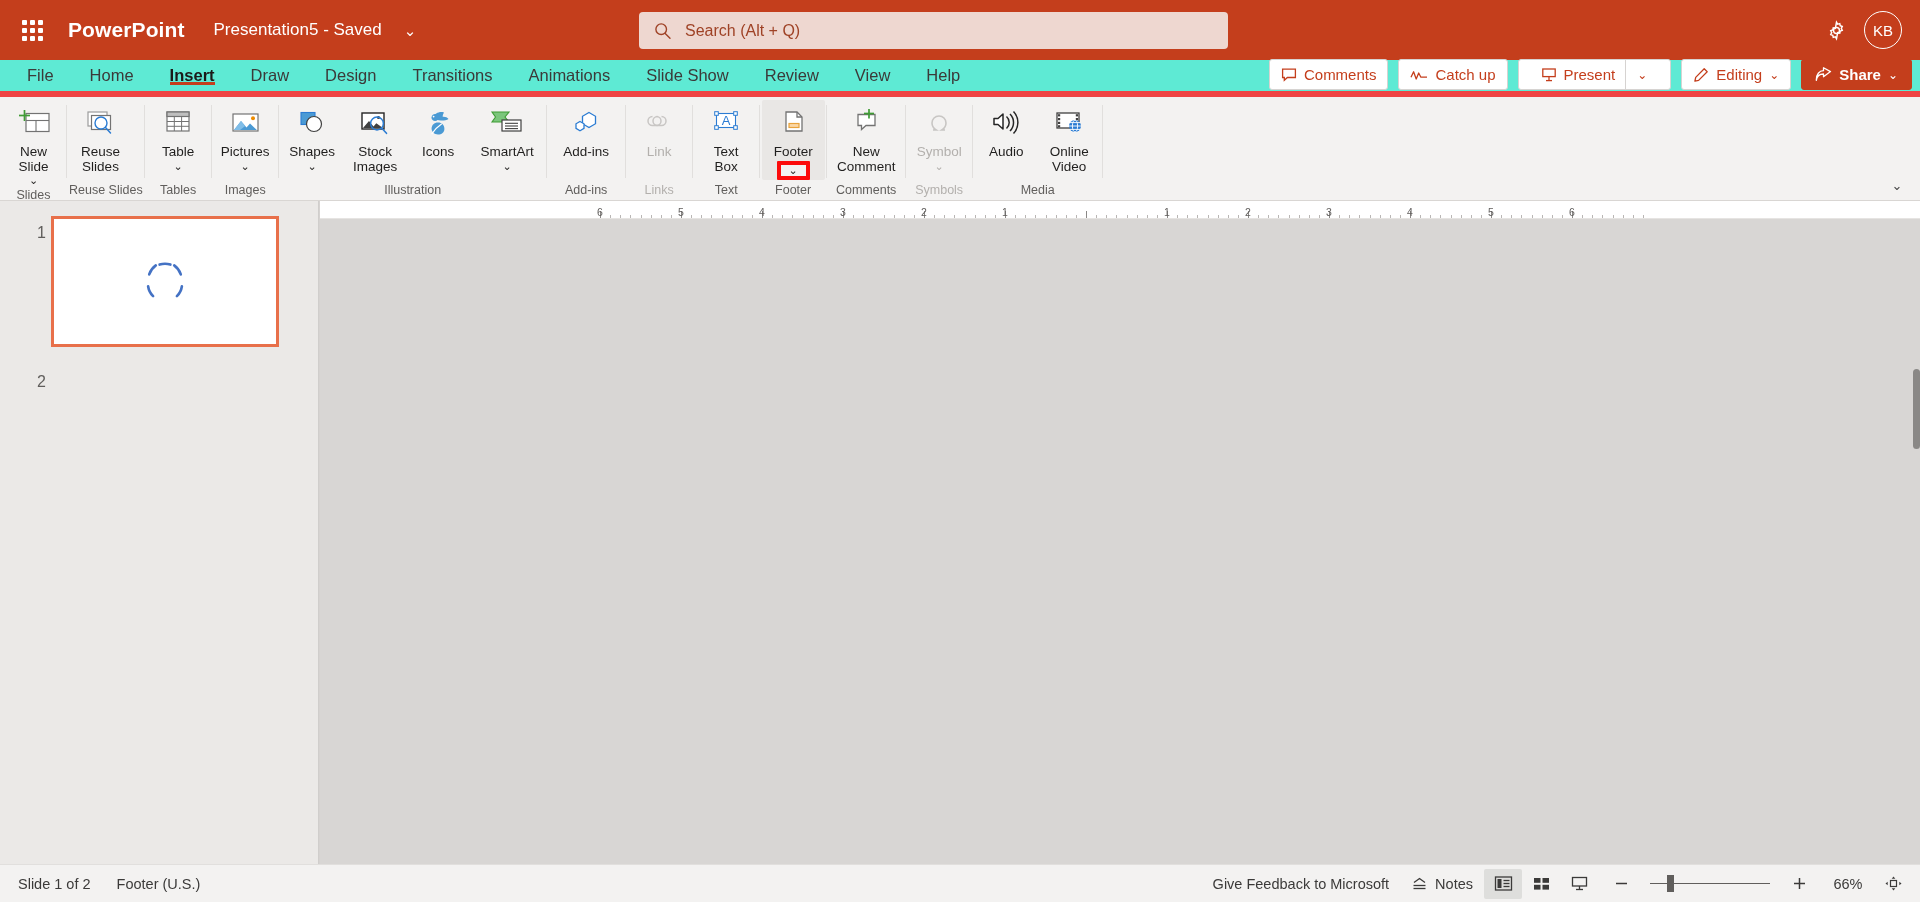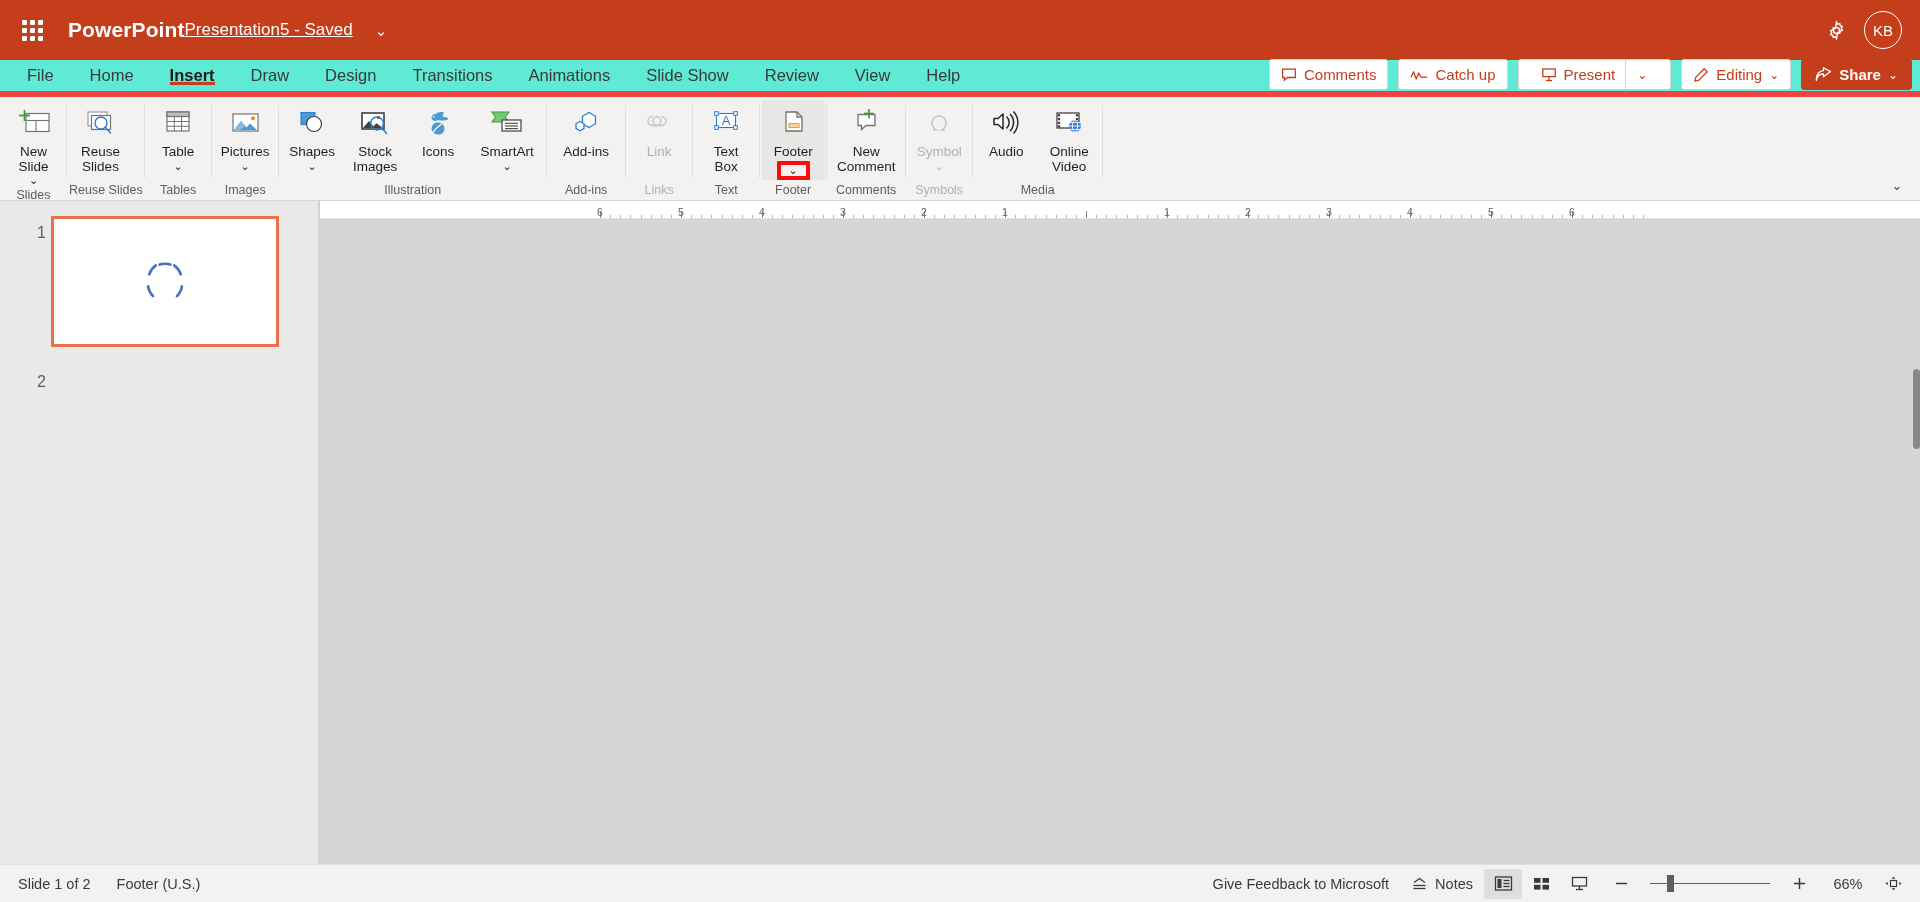--- a/index.html
+++ b/index.html
@@ -36,22 +36,22 @@
   .app-name {
     color: #ffffff;
     font-size: 21px;
     font-weight: bold;
     margin-left: 12px;
     letter-spacing: .1px;
   }
   .doc-title {
     color: #ffffff;
     font-size: 17px;
+    margin-left: 29px;
     white-space: nowrap;
-    text-decoration: underline;
   }
   .title-chevron {
     color: #ffffff;
     font-size: 15px;
     margin-left: 22px;
     cursor: pointer;
     line-height: 1;
   }
   .searchbox {
     position: absolute;
@@ -418,20 +418,27 @@
         <i></i>
         <i></i>
         <i></i>
         <i></i>
       </div>
   </div>
   <div class="app-name">PowerPoint</div>
   <div class="doc-title">Presentation5  -  Saved</div>
   <div class="title-chevron">⌄</div>
 
+  <div class="searchbox">
+    <svg class="sicon" viewBox="0 0 20 20">
+      <circle cx="8.2" cy="8.2" r="5.3" fill="none" stroke="#9f4226" stroke-width="1.4"></circle>
+      <line x1="12.2" y1="12.4" x2="17" y2="17.3" stroke="#9f4226" stroke-width="1.4" stroke-linecap="round"></line>
+    </svg>
+    <span class="splaceholder">Search (Alt + Q)</span>
+  </div>
 
   <div class="tb-right">
     <div class="gear-btn">
       <svg viewBox="0 0 24 24" width="23" height="23" fill="none" stroke="#ffffff" stroke-width="1.5">
         <circle cx="12" cy="12" r="3.1"></circle>
         <path d="M12 3.4l1.2 1.9 2.2-.5.5 2.2 2.1.8-1 2 1 2-2.1.8-.5 2.2-2.2-.5L12 20.6l-1.2-1.9-2.2.5-.5-2.2-2.1-.8 1-2-1-2 2.1-.8.5-2.2 2.2.5z"></path>
       </svg>
     </div>
     <div class="avatar">KB</div>
   </div>

